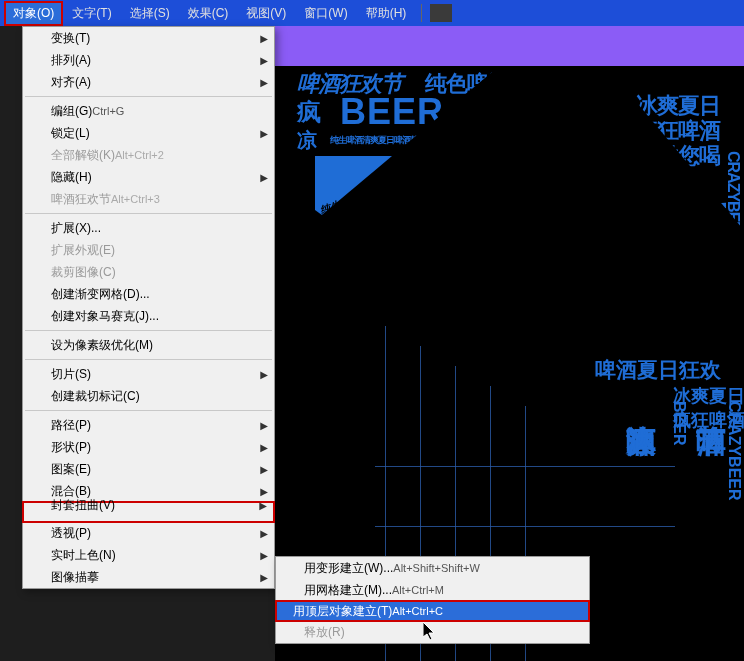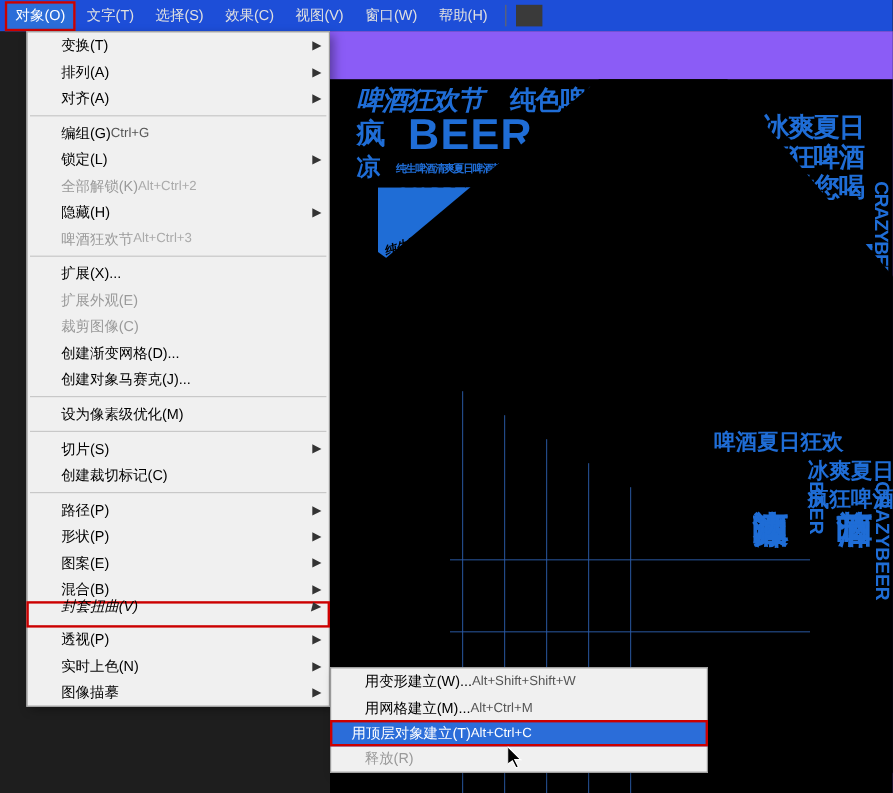--- a/index.html
+++ b/index.html
@@ -80,21 +80,21 @@
   .btv1 { top: 105px; right: 20px; font-size: 38px; writing-mode: vertical-rl; }
   .btv2 { top: 85px; right: 5px; font-size: 16px; writing-mode: vertical-rl; font-family: Impact, sans-serif; }
   .vert-block {
     position: absolute;
     top: 290px;
     left: 320px;
     width: 150px;
     color: #1f6dd6;
     font-weight: 700;
   }
-  .vb-h1 { font-size: 18px; }
+  .vb-h1 { font-size: 21px; }
   .vb-h2 { font-size: 18px; }
   .vert-stack {
     position: absolute;
     writing-mode: vertical-rl;
     top: 335px;
     color: #1f6dd6;
     font-weight: 700;
   }
   .vs1 { left: 345px; font-size: 30px; }
   .vs3 { left: 395px; font-size: 16px; font-family: Impact, sans-serif; }
@@ -151,21 +151,20 @@
     padding: 3px 18px 3px 28px;
     color: #000;
     height: 22px;
     position: relative;
   }
   .menu-item.disabled { color: #9a9a9a; }
   .menu-item.highlighted {
     border: 2px solid #c00;
     margin: -1px;
     padding: 2px 17px 16px 27px;
-    font-style: italic;
   }
   .menu-sep {
     height: 1px;
     background: #c8c8c8;
     margin: 3px 2px;
   }
   .submenu-arrow {
     position: absolute;
     right: 6px;
     font-size: 10px;

